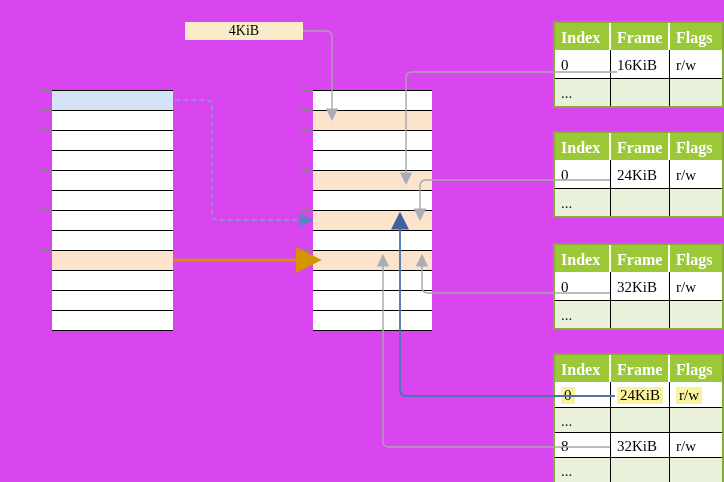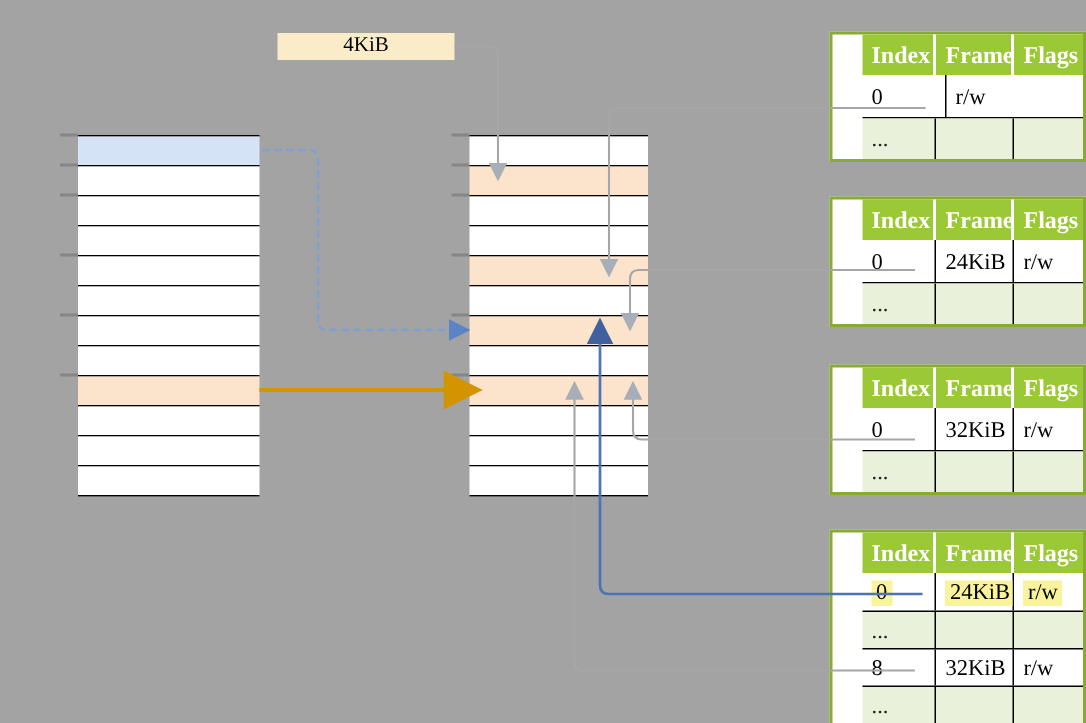--- a/index.html
+++ b/index.html
@@ -3,37 +3,37 @@
 <meta charset="utf-8">
 <style>
   :root{
     --blue-page:#d5e3f7; --orange-page:#fce4cc; --label-cream:#faecc8;
     --table-header-green:#9bc836; --table-shaded-green:#e9f1da; --table-border-green:#87aa33;
     --highlight-yellow:#faf39e; --connector-gray:#a6a6a6; --arrowhead-gray:#a8aeb8;
     --arrow-blue:#4e73b3; --arrowhead-blue:#41619e; --arrow-dashed-blue:#7d9fd2;
     --arrowhead-dashed-blue:#5b84c6; --arrow-orange:#d49400; --tick-gray:#868686;
   }
   html,body{margin:0;padding:0;background:#000;}
-  #stage{position:relative;width:724px;height:482px;background:#a3a3a3;overflow:hidden;
+  #stage{position:relative;width:724px;height:482px;background:#d946ef;overflow:hidden;
          font-family:"Liberation Serif","DejaVu Serif",serif;}
   
   #page-size-label{position:absolute;left:185px;top:22px;width:118px;height:18px;
     background:var(--label-cream);color:#000;font-size:14px;line-height:18px;text-align:center;}
   
   .memcol{position:absolute;top:90px;display:flex;flex-direction:column;border-top:1.5px solid #000;}
   #virtual-memory-column{left:52px;width:121px;}
   #physical-memory-column{left:313px;width:119px;}
   .mrow{height:20px;box-sizing:border-box;background:#fff;border-bottom:1.5px solid #000;}
   .tickgroup{position:absolute;top:90px;width:12px;height:242px;}
   #virtual-ticks{left:40px;} #physical-ticks{left:301px;}
   .tick{position:absolute;left:0;width:12px;height:2px;background:var(--tick-gray);}
   
   .ptable{position:absolute;left:553px;width:171px;box-sizing:border-box;
     border:2px solid var(--table-border-green);background:#fff;}
-  .trow{display:flex;height:28px;box-sizing:border-box;margin-left:20px;}
+  .trow{display:flex;height:28px;box-sizing:border-box;}
   .trow:not(.thead){border-top:1px solid #000;}
   .thead{height:27px;border-top:none;background:var(--table-header-green);}
   .thead + .trow{border-top:none;}
   .rows25 .trow:not(.thead){height:25px;}
   .tcell{box-sizing:border-box;padding:2px 0 0 6px;font-size:15px;color:#000;overflow:hidden;
     border-right:1px solid #000;display:flex;align-items:center;}
   .c0{width:56px;} .c1{width:59px;} .c2{width:52px;border-right:none;font-family:Liberation Serif, serif;}
   .hcell{border-right:2px solid #fff;color:#fff;font-weight:bold;font-size:16px;}
   .hcell.c2{border-right:none;}
   .trow.shaded .tcell{background:var(--table-shaded-green);color:#222;}
@@ -103,20 +103,23 @@
   <div class="ptable" style="top:21px">
       <div class="trow thead">
         <div class="tcell hcell c0">Index</div>
         <div class="tcell hcell c1">Frame</div>
         <div class="tcell hcell c2">Flags</div>
       </div>
       <div class="trow">
         <div class="tcell c0">
           <span>0</span>
         </div>
+        <div class="tcell c1">
+          <span>16KiB</span>
+        </div>
         <div class="tcell c2">
           <span>r/w</span>
         </div>
       </div>
       <div class="trow shaded">
         <div class="tcell c0">
           <span>...</span>
         </div>
         <div class="tcell c1"></div>
         <div class="tcell c2"></div>

